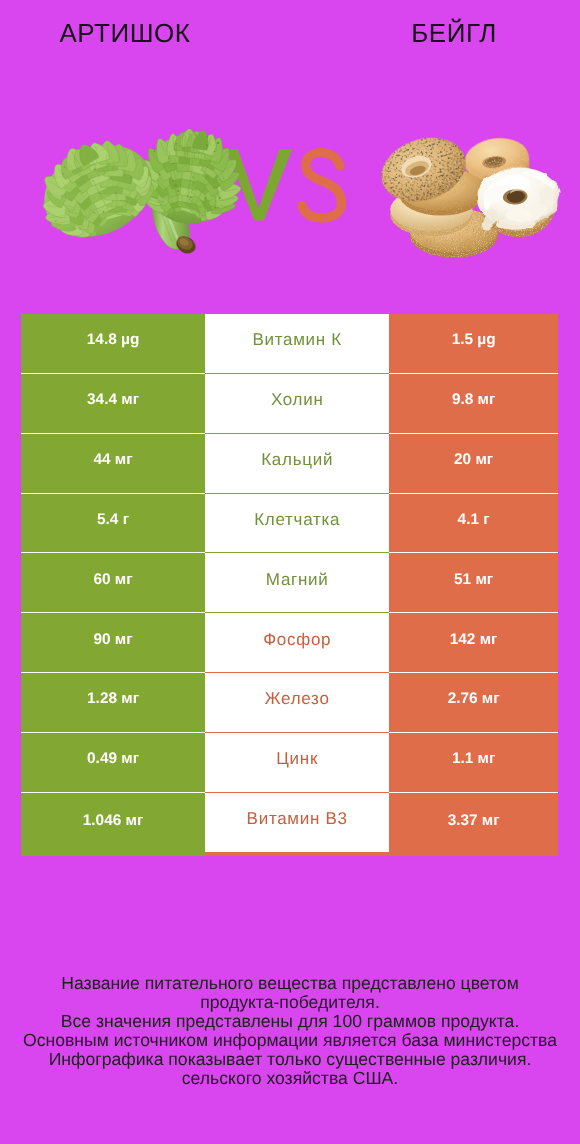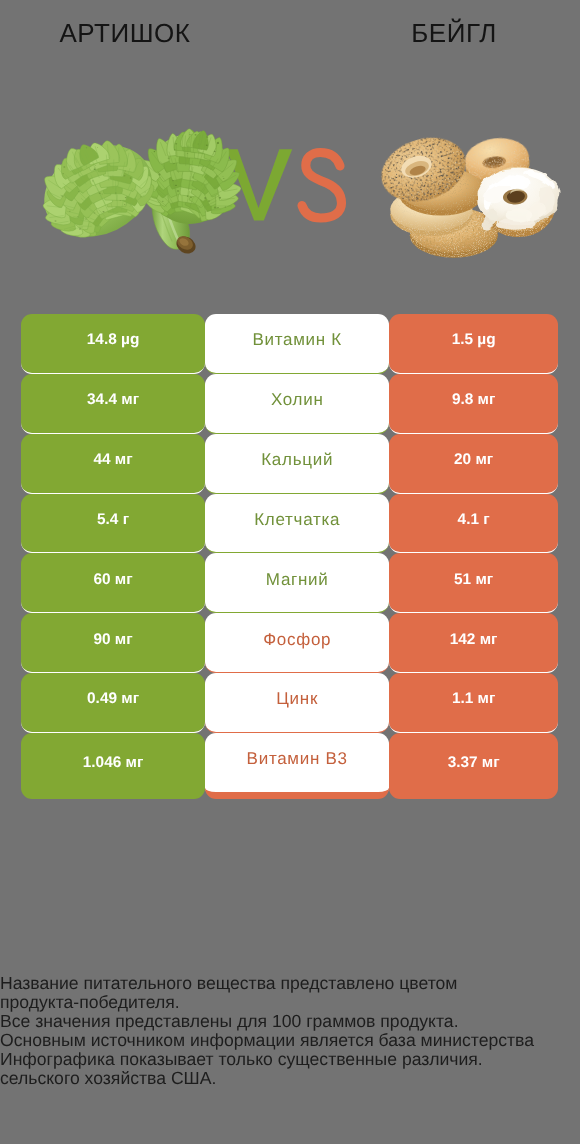--- a/index.html
+++ b/index.html
@@ -1,30 +1,30 @@
 <!DOCTYPE html>
 <html><head>
 <meta charset="utf-8">
 <style>
   html,body{margin:0;padding:0;}
   body{width:580px;height:1144px;background:#fff;font-family:"Liberation Sans",sans-serif;overflow:hidden;-webkit-font-smoothing:antialiased;text-rendering:geometricPrecision;}
-  .page{position:relative;width:580px;height:1144px;overflow:hidden;background:#737373;transform:translateZ(0);}
+  .page{position:relative;width:580px;height:1144px;overflow:hidden;background:#d946ef;transform:translateZ(0);}
   .title{position:absolute;top:19px;font-size:26px;line-height:28px;color:#141414;text-align:center;font-weight:400;letter-spacing:0.55px;}
   #t-left{left:0;width:250px;}
   #t-right{left:329px;width:250px;}
   .hero{position:absolute;left:0;top:0;width:580px;height:300px;}
   table.cmp{position:absolute;left:21px;top:314px;width:537px;border-collapse:separate;border-spacing:0;table-layout:fixed;}
-  table.cmp td{height:58.85px;position:relative;text-align:center;font-size:15.4px;font-weight:bold;padding:0;border-bottom:1px solid #fff;vertical-align:middle;border-radius:11px;}
+  table.cmp td{height:58.85px;position:relative;text-align:center;font-size:15.4px;font-weight:bold;padding:0;border-bottom:1px solid #fff;vertical-align:middle;}
   table.cmp tr:last-child td{border-bottom:none;}
   table.cmp td.l{background:#82A833;color:#fff;width:179px;}
   table.cmp td.m{background:#fff;width:179px;font-size:17px;font-weight:normal;letter-spacing:0.72px;border-bottom:1px solid #82A833;}
-  table.cmp tr:last-child td.m{border-bottom:7px solid #be185d;}
+  table.cmp tr:last-child td.m{border-bottom:4px solid #be185d;}
   table.cmp td.r{background:#E06D49;color:#fff;width:164px;}
   table.cmp td span{position:relative;top:-3px;display:block;transform:translateZ(0);}
-  .footer{position:absolute;left:0;top:974px;width:580px;font-size:17.6px;line-height:19.1px;color:#1d1d1d;}
+  .footer{position:absolute;left:0;top:974px;width:580px;text-align:center;font-size:17.6px;line-height:19.1px;color:#1d1d1d;}
 </style>
 </head>
 <body>
 
 <div class="page">
 
   <div class="title" id="t-left">АРТИШОК</div>
   <div class="title" id="t-right">БЕЙГЛ</div>
 
   <svg class="hero" viewBox="0 0 580 300" width="580" height="300">
@@ -583,20 +583,31 @@
           </td>
           <td class="m" style="color:#C4603C;border-bottom-color:#E06D49">
             <span>Фосфор</span>
           </td>
           <td class="r">
             <span>142 мг</span>
           </td>
         </tr>
         <tr>
           <td class="l">
+            <span>1.28 мг</span>
+          </td>
+          <td class="m" style="color:#C4603C;border-bottom-color:#E06D49">
+            <span>Железо</span>
+          </td>
+          <td class="r">
+            <span>2.76 мг</span>
+          </td>
+        </tr>
+        <tr>
+          <td class="l">
             <span>0.49 мг</span>
           </td>
           <td class="m" style="color:#C4603C;border-bottom-color:#E06D49">
             <span>Цинк</span>
           </td>
           <td class="r">
             <span>1.1 мг</span>
           </td>
         </tr>
         <tr>

